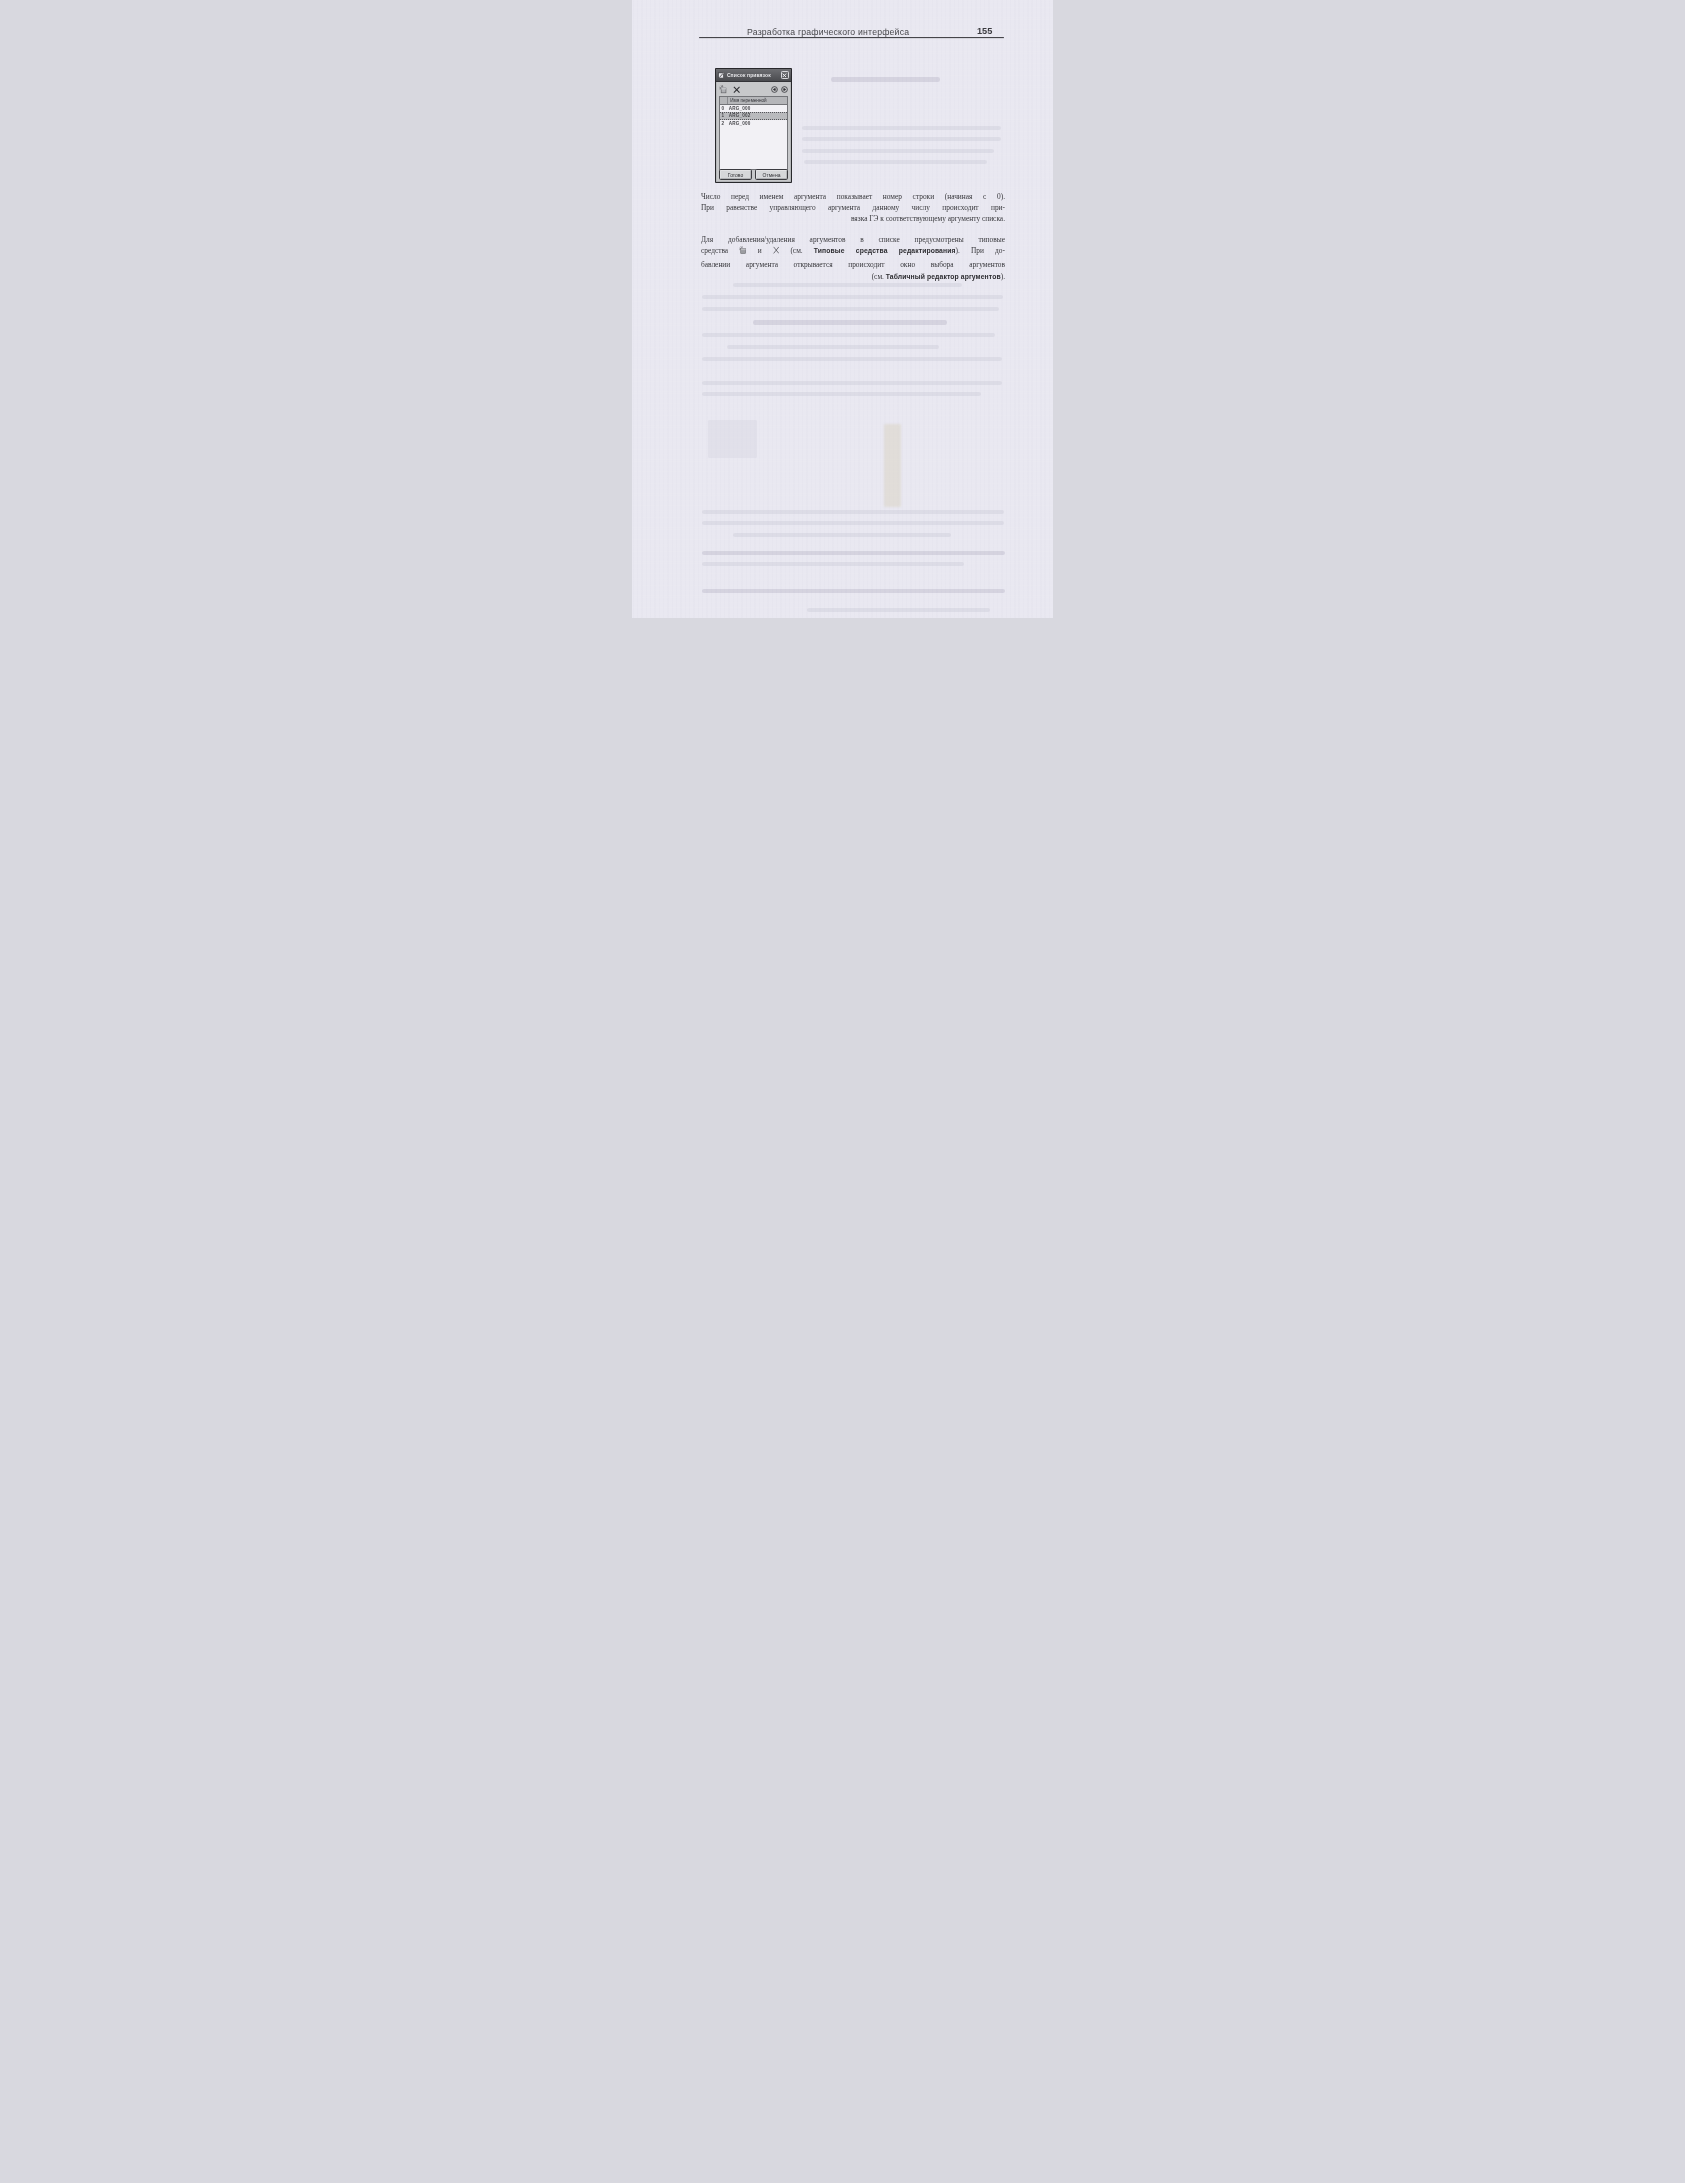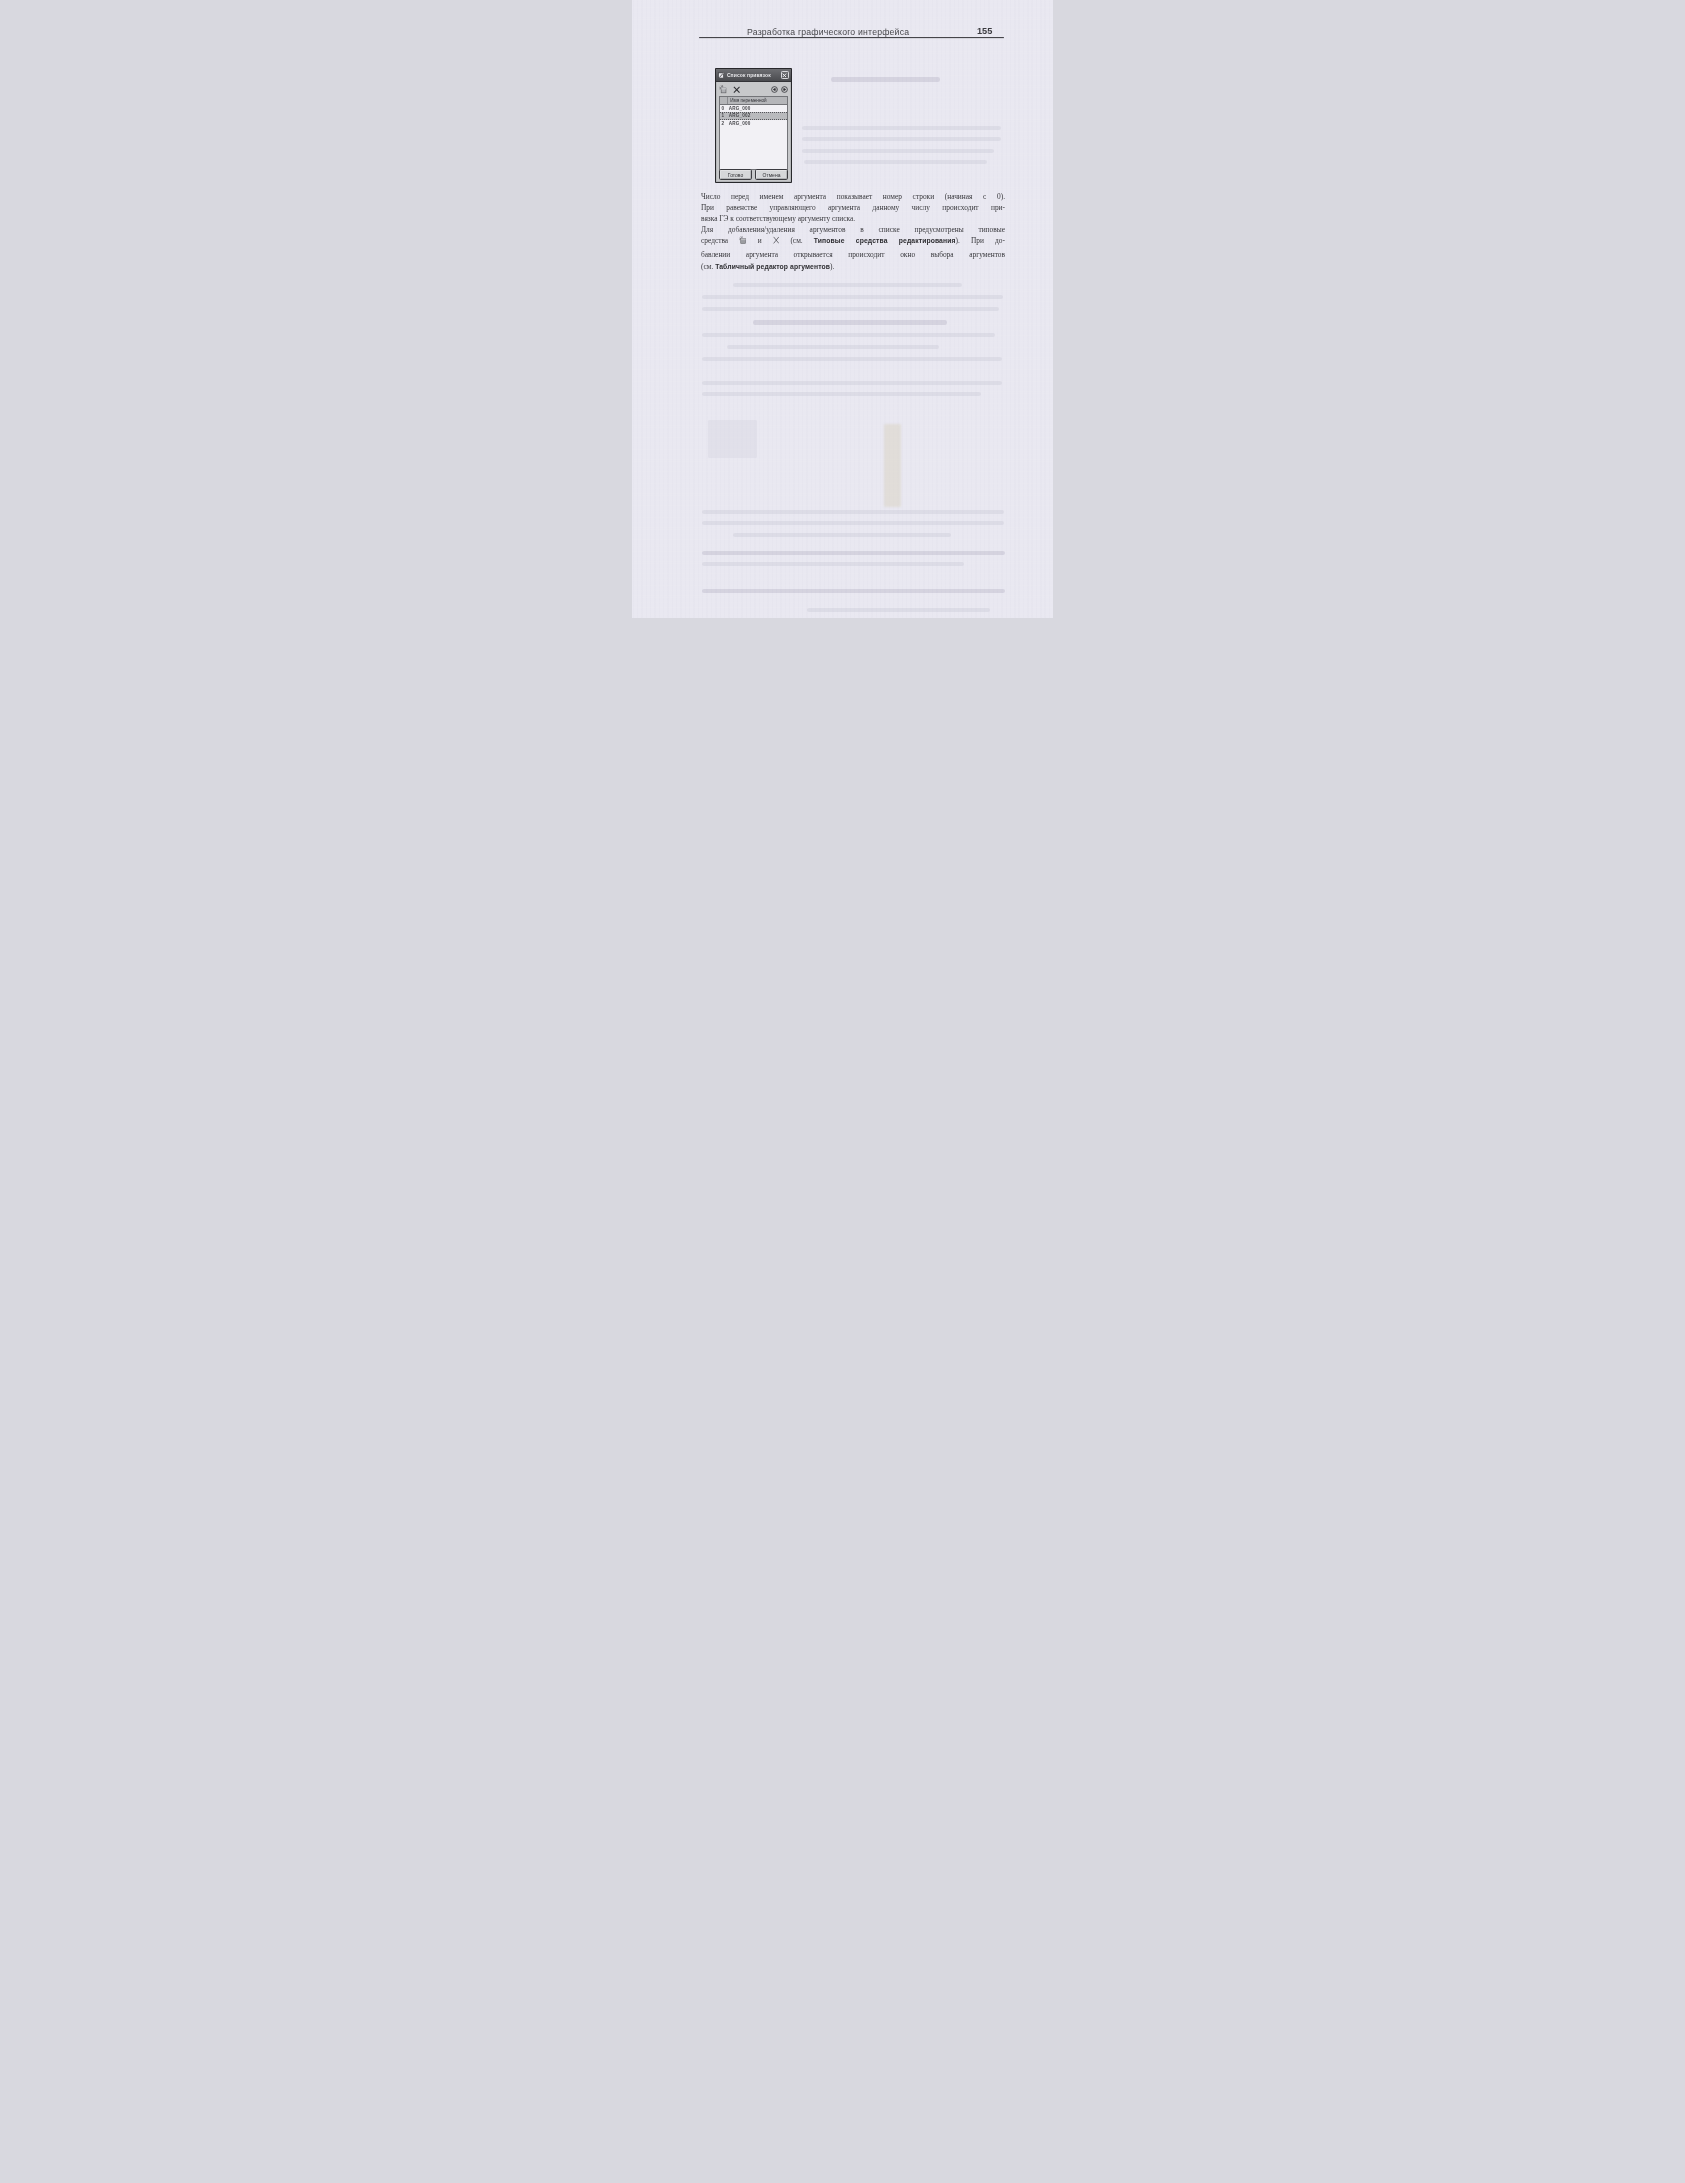--- a/index.html
+++ b/index.html
@@ -94,22 +94,22 @@
   .dlgbtn{
     flex:1; background:#d6d7d9; border:0.9px solid #3c3c40; border-radius:1.7px;
     font-family:"Liberation Sans", sans-serif; font-size:5px; color:#333337;
     display:flex; align-items:center; justify-content:center;
     box-shadow:inset 0.4px 0.4px 0 #f0f0f2, inset -0.4px -0.4px 0 #8a8b8f;
     padding:0; cursor:default;
   }
 
   
   .para{ position:absolute; left:69px; width:304px; }
-  #p1{ top:191px; } #p2{ top:224px; }
-  .bline{ font-size:7.4px; line-height:11px; color:#38383c; white-space:normal; }
+  #p1{ top:191px; } #p2{ top:234px; }
+  .bline{ font-size:7.4px; line-height:11px; color:#38383c; white-space:normal;text-align:right; }
   .jline{ text-align:justify; text-align-last:justify; }
   .boldref{
     font-family:"Liberation Sans", sans-serif; font-weight:700;
     font-size:6.8px; color:#2d2d31; letter-spacing:0.1px;
   }
   .inline-ic{ vertical-align:-1.7px; }
 
   
   .ghost{
     position:absolute; border-radius:2.2px;

